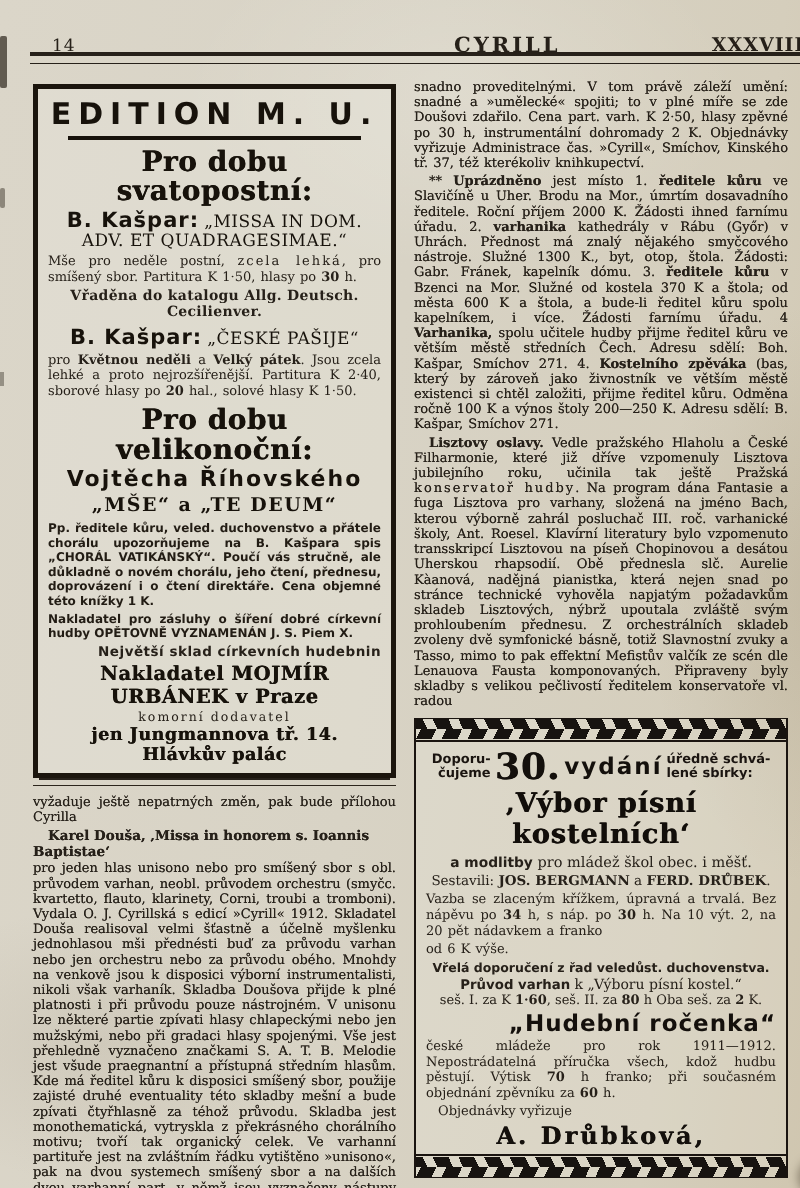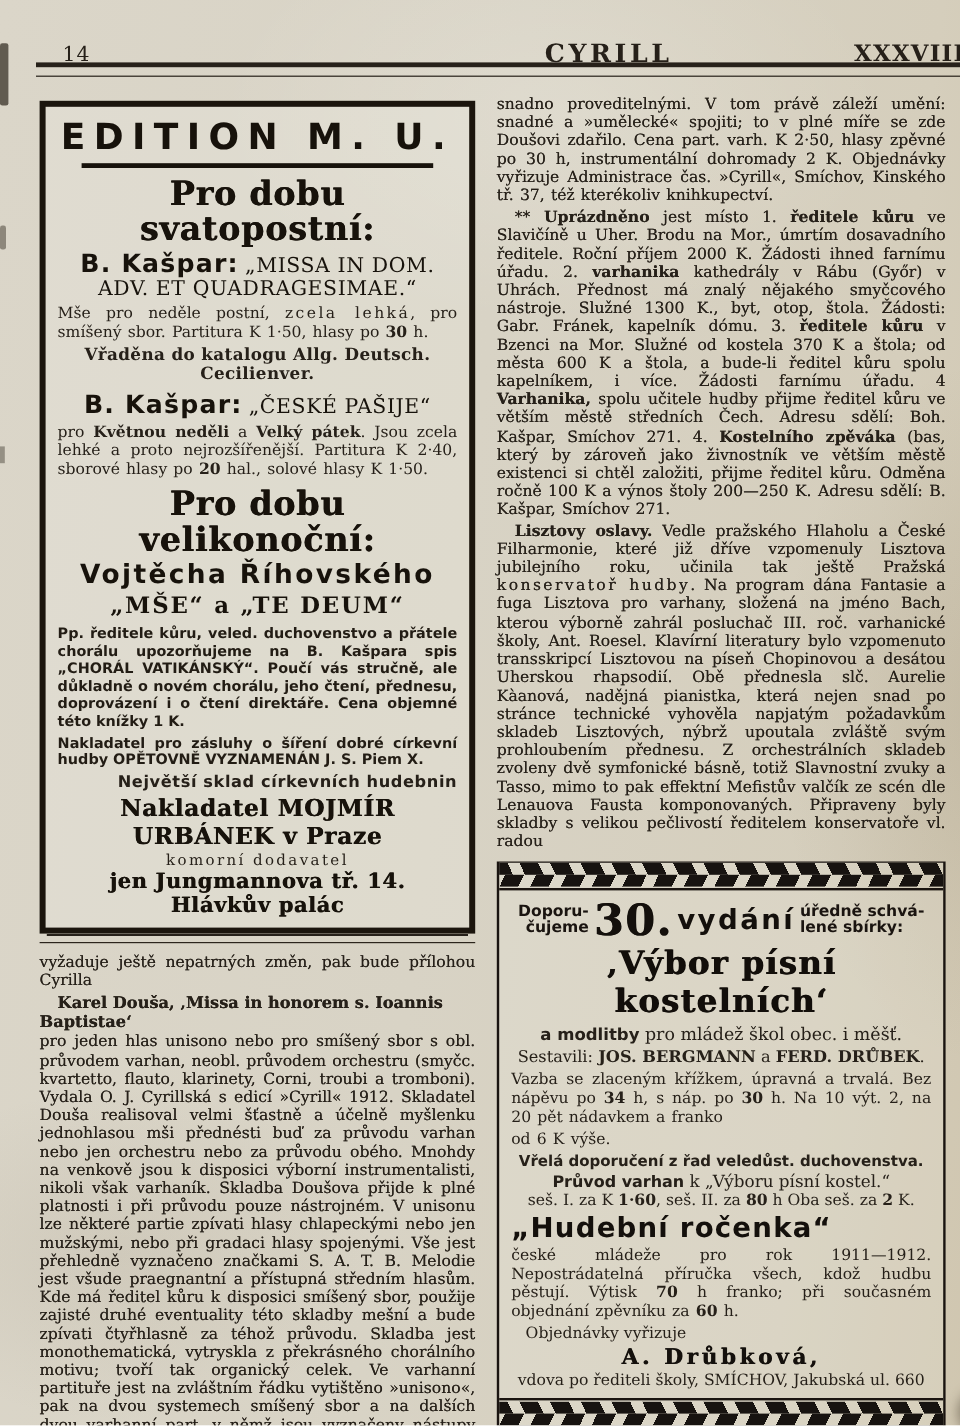--- a/index.html
+++ b/index.html
@@ -82,23 +82,23 @@
     margin:3px 0 5px;text-shadow:.7px 0 0 #120e0a;}
   .ad2 p.a2{margin:0 0 2px;font-size:13px;line-height:1.22;text-align:justify;word-spacing:1px;}
   .ad2 .a2c{text-align:center;}
   .subt{font-size:14.5px;text-align:center;margin:0 0 2px;}
   .comp{font-size:13.5px;text-align:center;margin:0 0 3px;}
   .recom{font-family:"DejaVu Sans","Liberation Sans",sans-serif;font-weight:bold;font-size:12.5px;
     text-align:center;margin:2px 0;}
   .pruvod{font-size:14px;text-align:center;margin:1px 0 0;}
   .prices{font-size:13px;text-align:center;margin:0 0 3px;}
   .rocenka{font-family:"DejaVu Sans","Liberation Sans",sans-serif;font-weight:bold;
-    font-size:23px;text-align:left;letter-spacing:1px;color:#14100c;margin:3px 0 2px;}
+    font-size:23px;text-align:right;letter-spacing:1px;color:#14100c;margin:3px 0 2px;}
   .orders{font-size:13px;margin:1px 0 2px;text-align:left;padding-left:12px;}
-  .vendor{font-size:18px;font-weight:bold;text-align:center;letter-spacing:3px;color:#14100c;
+  .vendor{font-size:24px;font-weight:bold;text-align:center;letter-spacing:3px;color:#14100c;
     margin:0 0 1px;text-shadow:.5px 0 0 #14100c;}
   .vendor-d{font-size:13px;text-align:center;margin:0 0 3px;line-height:1.2;}
 
   
   .smudge{position:absolute;pointer-events:none;}
   .sm1{left:0;top:36px;width:7px;height:52px;background:#2e271d;opacity:.7;border-radius:2px;}
   .sm2{left:0;top:188px;width:5px;height:20px;background:#2e271d;opacity:.45;border-radius:2px;}
   .sm3{left:0;top:372px;width:4px;height:14px;background:#2e271d;opacity:.4;}
   .sm4{right:-8px;bottom:-10px;width:46px;height:42px;background:#4a4030;opacity:.5;
     border-radius:50%;filter:blur(5px);}
@@ -187,21 +187,20 @@
 
         <div class="recom">Vřelá doporučení z řad veledůst. duchovenstva.</div>
         <div class="pruvod"><span class="seg-bs">Průvod varhan</span><span> k „Výboru písní kostel.“</span></div>
         <div class="prices"><span>seš. I. za K </span><span class="seg-b">1·60</span><span>, seš. II. za </span><span class="seg-b">80</span><span> h  Oba seš. za </span><span class="seg-b">2</span><span> K.</span></div>
 
         <div class="rocenka">„Hudební ročenka“</div>
         <p class="a2"><span>české mládeže pro rok 1911—1912. Nepostrádatelná příručka všech, kdož hudbu pěstují. Výtisk </span><span class="seg-b">70</span><span> h franko; při současném objednání zpěvníku za </span><span class="seg-b">60</span><span> h.</span></p>
 
         <div class="orders">Objednávky vyřizuje</div>
         <div class="vendor">A. Drůbková,</div>
-        <div class="vendor-d">vdova po řediteli školy, SMÍCHOV, Jakubská ul. 660</div>
       </div>
       <div class="thin-rule"></div>
       <div class="ribbon"></div>
     </div>
   </div>
 
   <div class="smudge sm1"></div>
   <div class="smudge sm2"></div>
   <div class="smudge sm3"></div>
   <div class="smudge sm4"></div>

